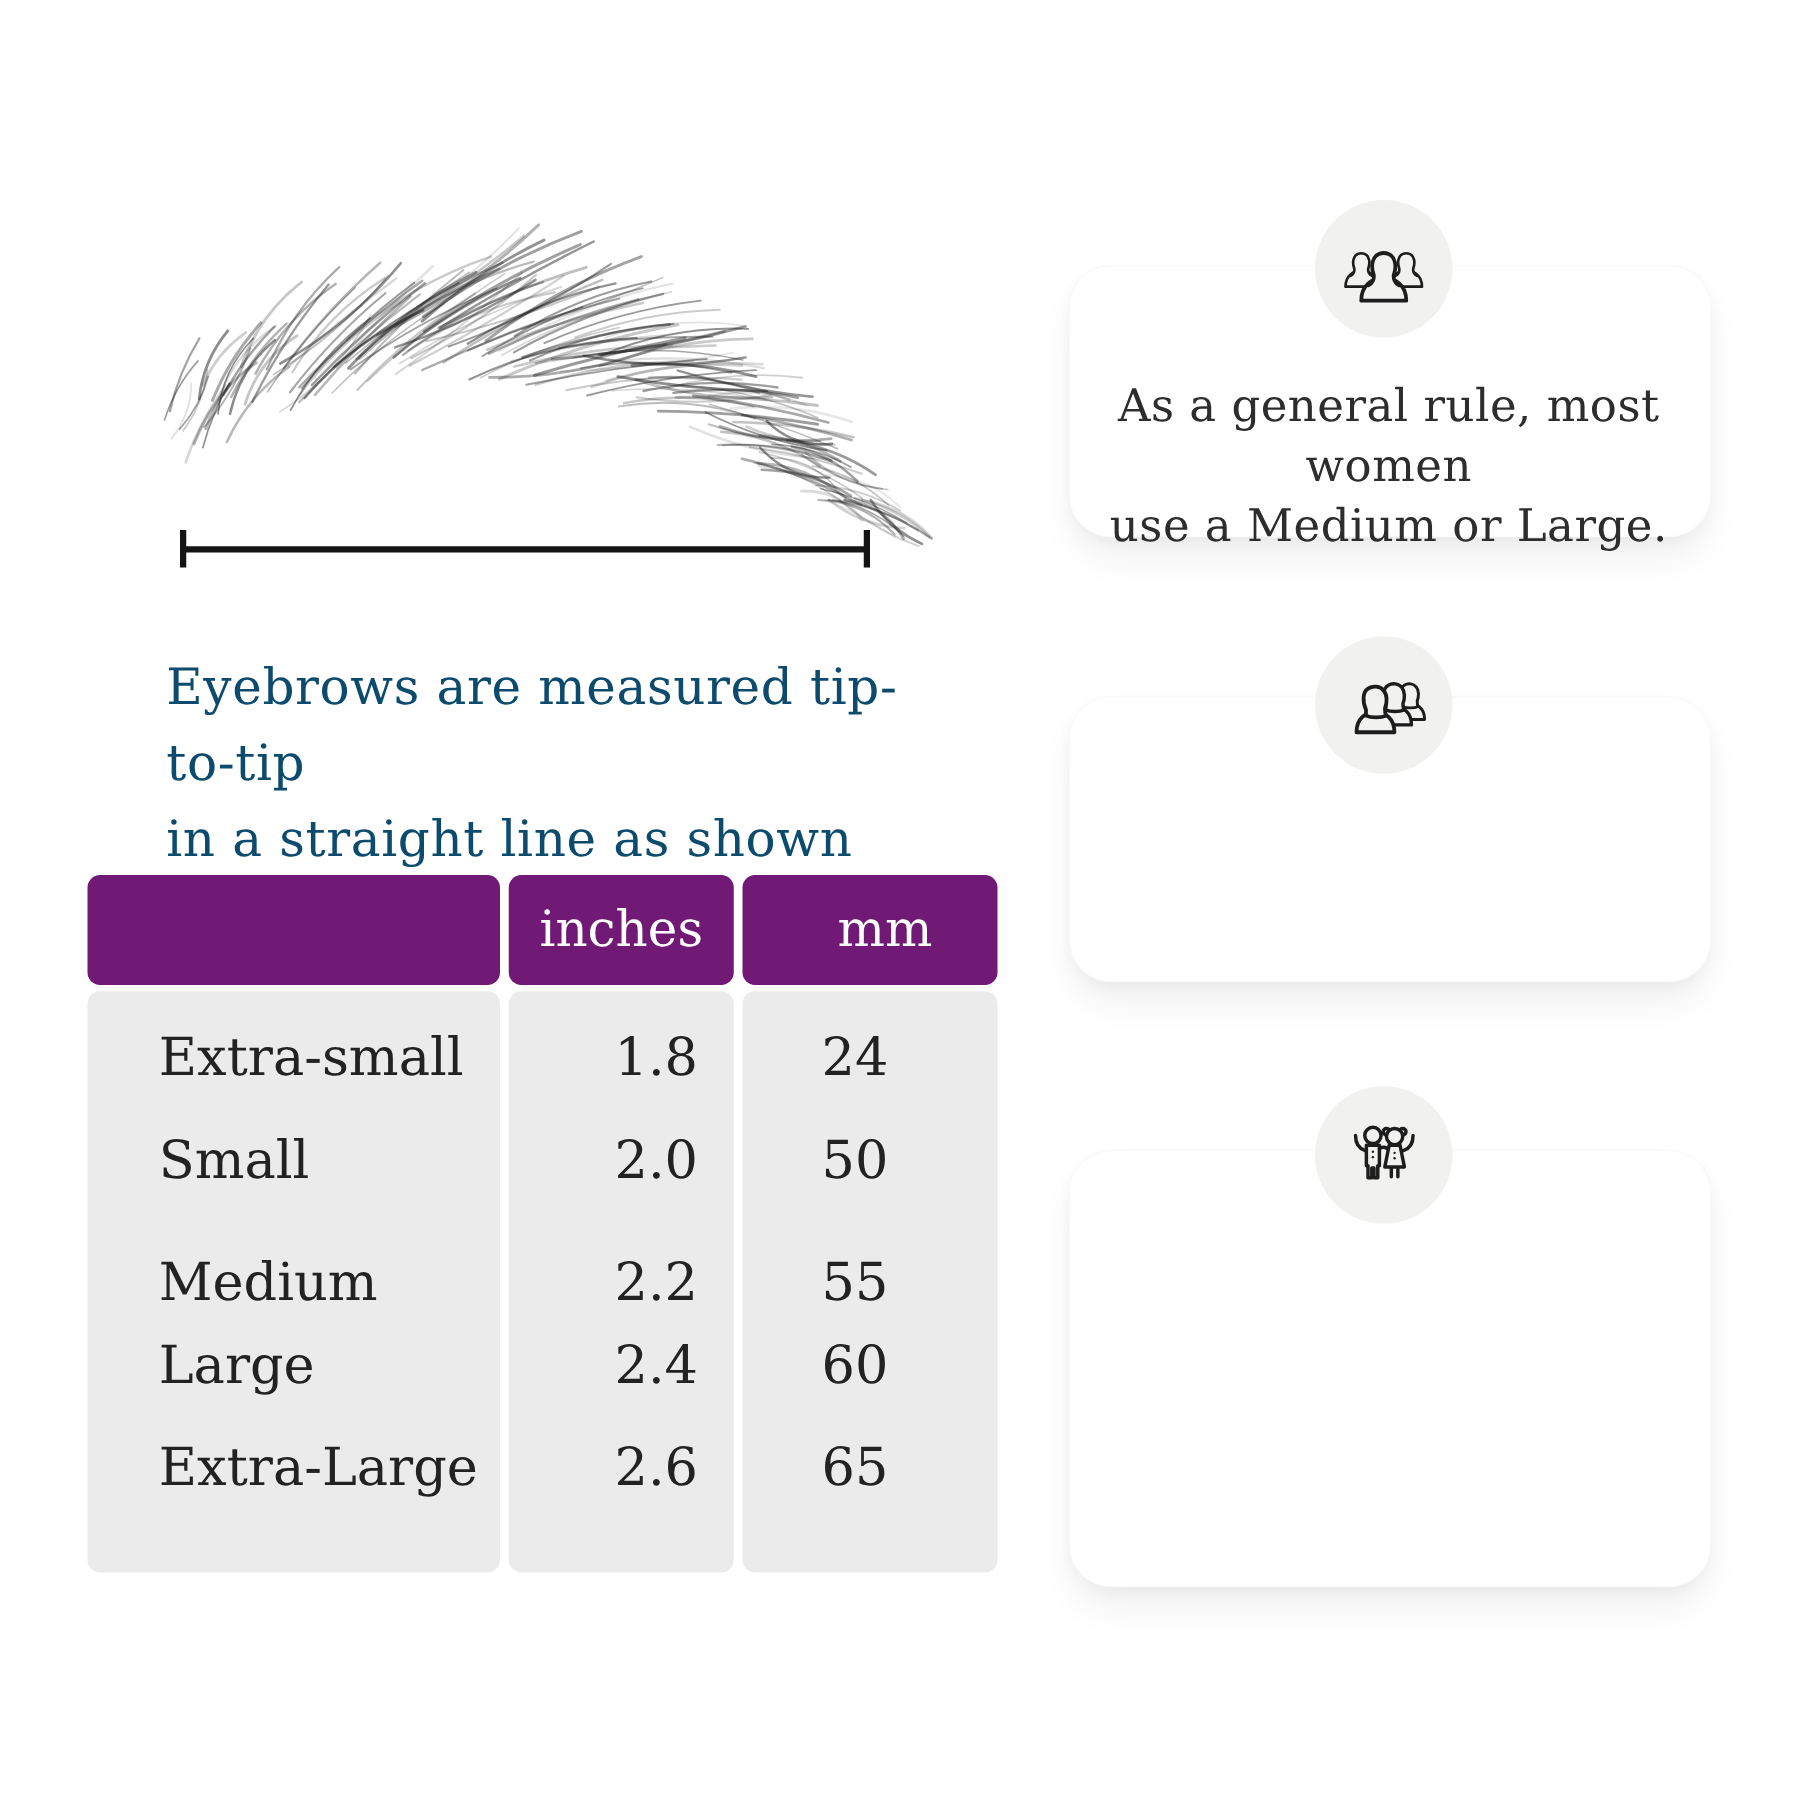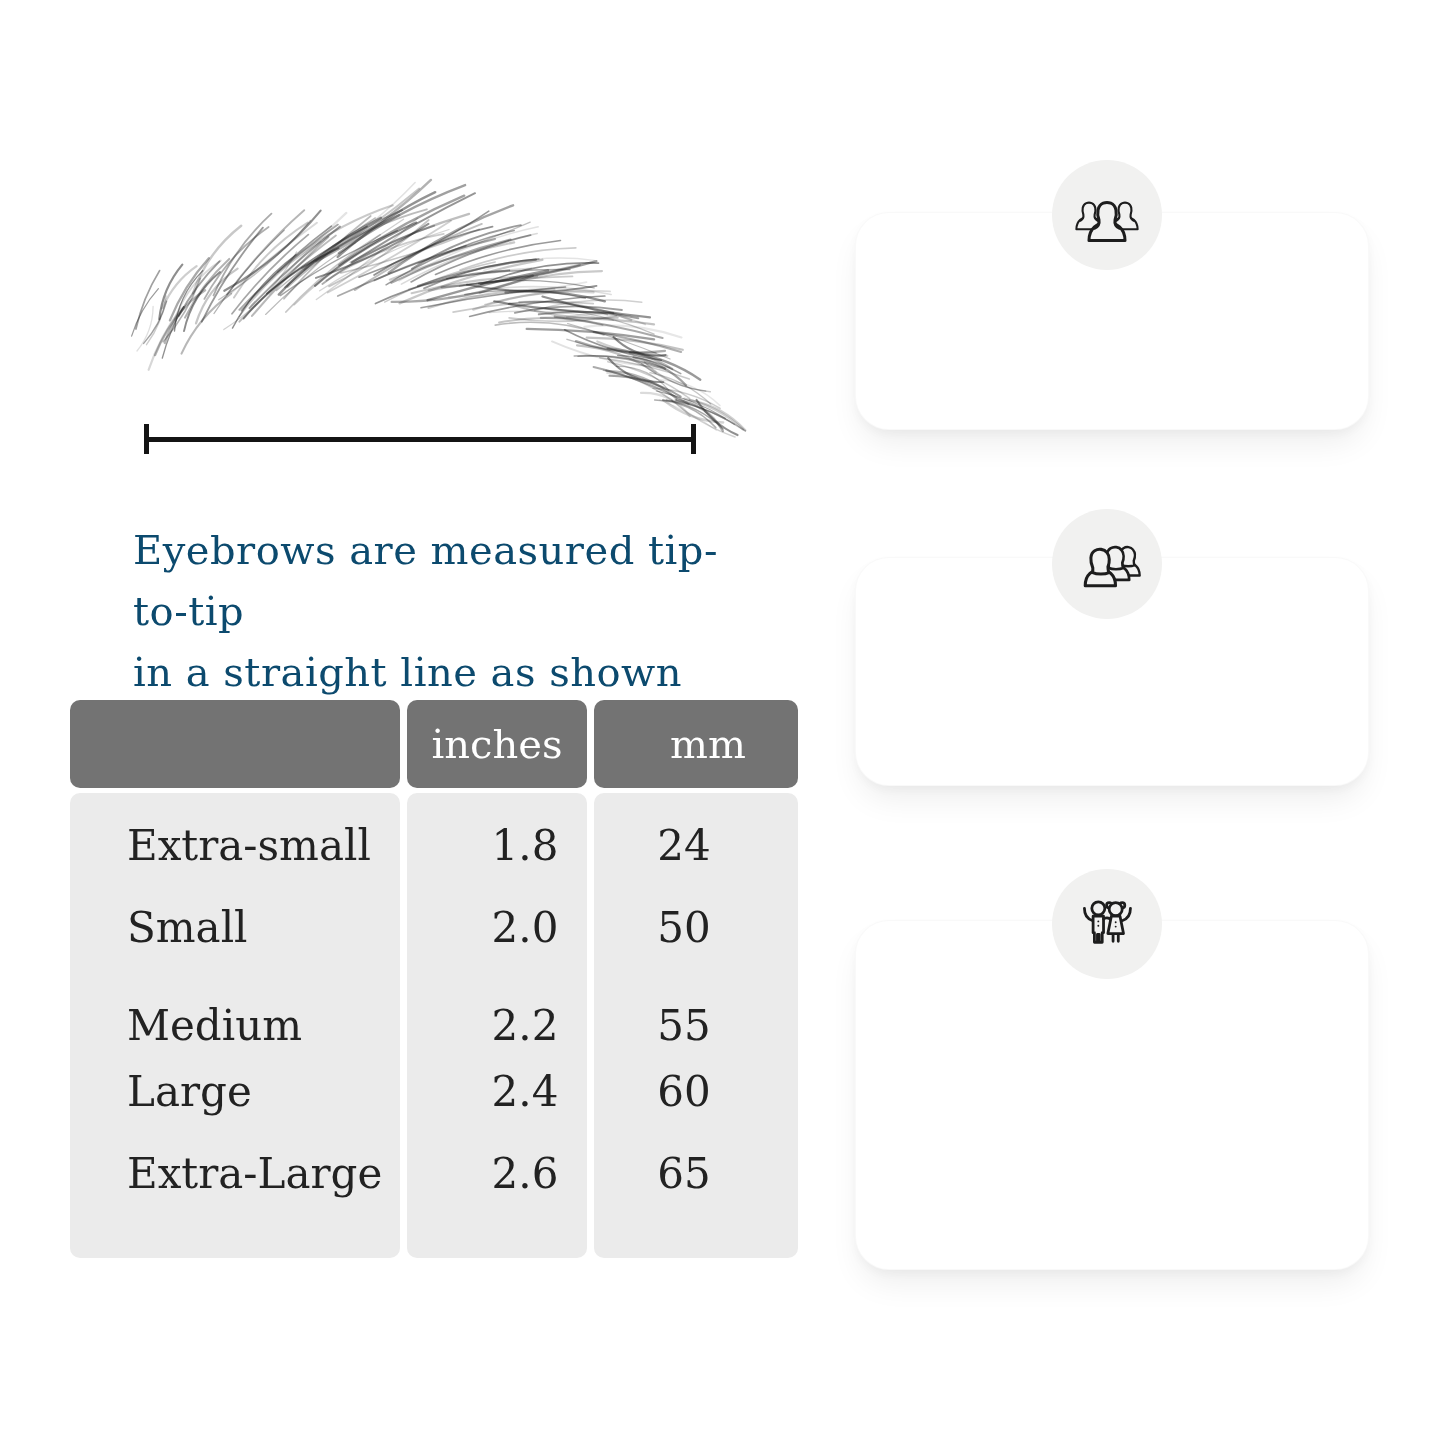--- a/index.html
+++ b/index.html
@@ -11,21 +11,21 @@
   .brow-figure{position:absolute;left:110px;top:225px;width:600px;height:200px;}
   .brow-figure svg{overflow:visible;display:block;}
   .measure-line{position:absolute;left:146px;top:437px;width:548px;height:5px;background:#141414;}
   .measure-cap{position:absolute;top:424px;width:5px;height:30px;background:#141414;}
   .cap-l{left:144px;} .cap-r{left:691px;}
   .caption{
     position:absolute;left:133px;top:520px;width:640px;
     font-size:40px;line-height:61px;white-space:pre-line;color:#0c4a6e;letter-spacing:.5px;
   }
   
-  .th{position:absolute;top:700px;height:88px;background:#737373;border-radius:10px;
+  .th{position:absolute;top:700px;height:88px;background:#701a75;border-radius:10px;
       display:flex;align-items:center;justify-content:center;color:#ffffff;font-size:40px;}
   .tb{position:absolute;top:793px;height:465px;background:#ebebeb;border-radius:10px;}
   .c1{left:70px;width:330px;} .c2{left:407px;width:180px;} .c3{left:594px;width:180px;padding-left:24px;}
   .cell{position:absolute;height:82px;display:flex;align-items:center;font-size:42px;color:#222222;}
   .cell.name{left:127px;width:270px;justify-content:flex-start;}
   .cell.inch{left:407px;width:180px;justify-content:center;padding-left:28px;}
   .cell.mm{left:594px;width:180px;justify-content:center;}
   .r0{top:804px;} .r1{top:886px;} .r2{top:984px;} .r3{top:1050px;} .r4{top:1132px;}
   
   .card{
@@ -327,14 +327,16 @@
       <path class="ln-o" d="M56,26 C62,24 65,19 65,12"></path>
       <circle class="ln" cx="48" cy="13" r="7.5"></circle>
       <path class="ln-o" d="M34,24 C38,22 41,23 43,26"></path>
       <path class="ln" d="M43,21 H53 L57,41 H39 Z"></path>
       <path class="ln-o" d="M45,42 V50 M51,42 V50"></path>
       <circle class="dot" cx="48" cy="28" r="1.1"></circle>
       <circle class="dot" cx="48" cy="33" r="1.1"></circle>
     </svg>
   </div>
 
+  <div class="card-text ct-1">As a general rule, most women
+use a Medium or Large.</div>
 
 </div>
 
 </body></html>

